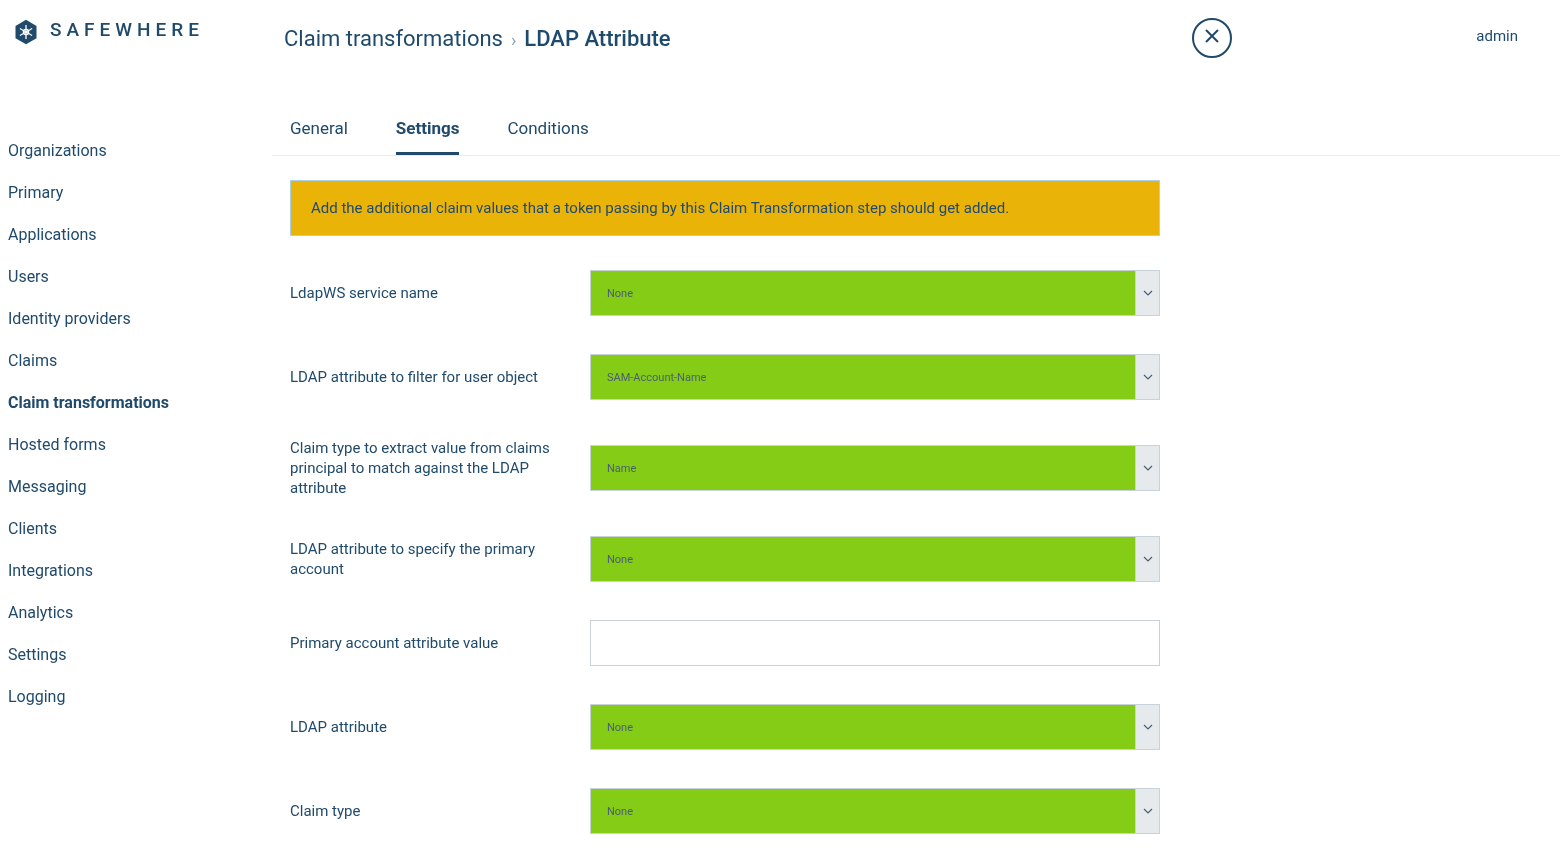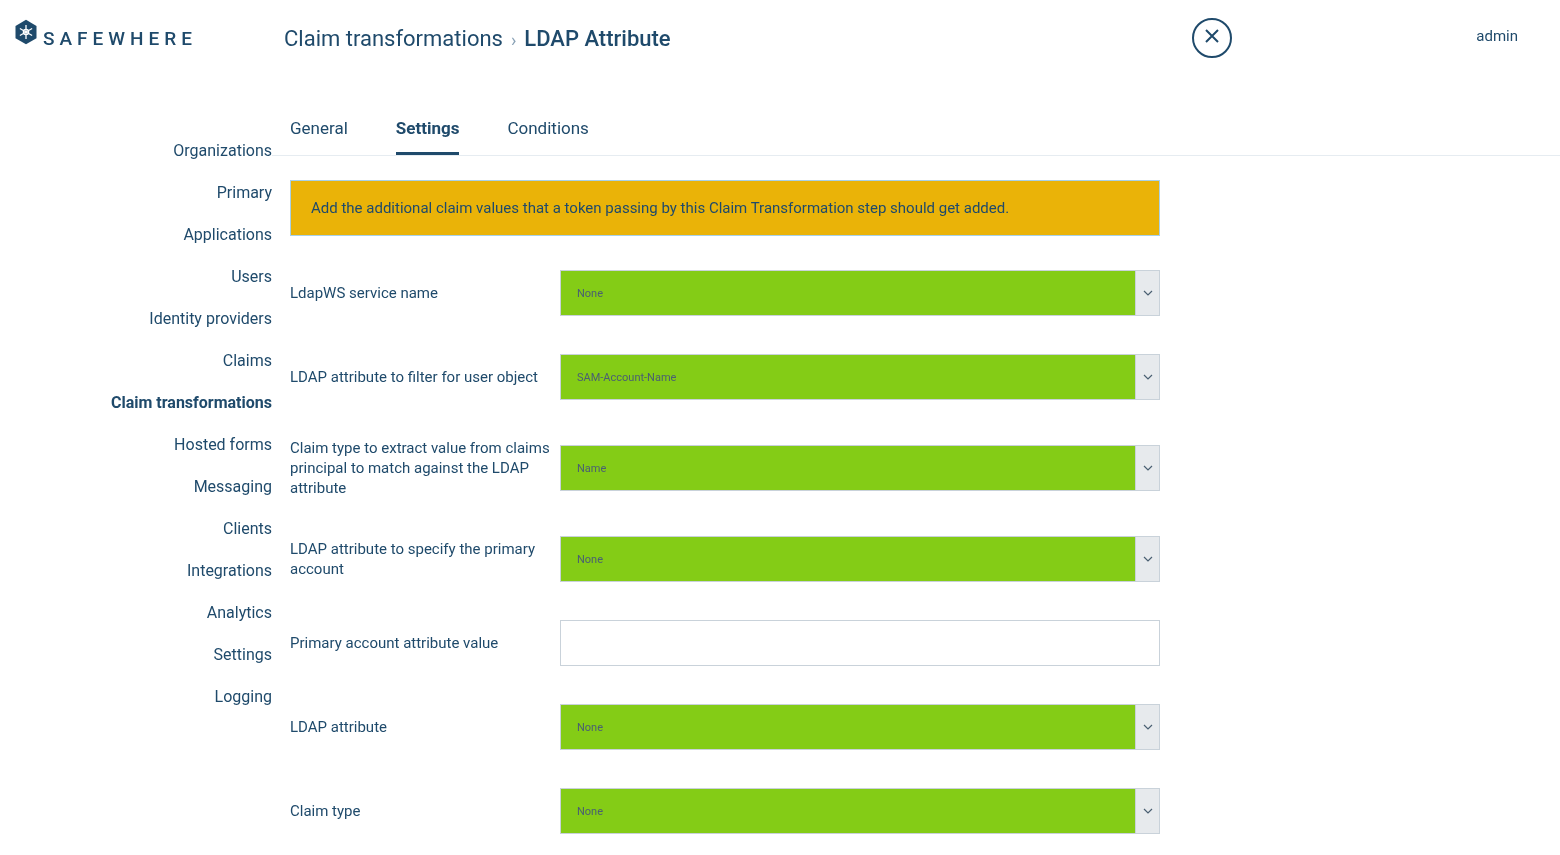--- a/index.html
+++ b/index.html
@@ -16,22 +16,22 @@
     min-height: 100vh;
   }
 
   .topbar {
     display: flex;
     align-items: flex-start;
     padding: 18px 42px 0 12px;
   }
   .logo-block {
     display: flex;
-    align-items: flex-end;
-    gap: 3px;
+    align-items: flex-start;
+    gap: 10px;
     width: 272px;
     flex-shrink: 0;
   }
   .logo-block svg { width: 28px; height: 28px; }
   .logo-text {
     font-size: 19px;
     letter-spacing: 5px;
     color: #1f4a6b;
     font-weight: 500;
   }
@@ -79,21 +79,20 @@
   .body {
     display: flex;
     flex: 1;
     min-height: 0;
   }
 
   .sidebar {
     width: 272px;
     flex-shrink: 0;
     padding: 72px 0 0 8px;
-    text-align: right;
   }
   .sidebar a {
     display: block;
     padding: 10px 0 10px 0;
     color: #1f4a6b;
     text-decoration: none;
     font-size: 16px;
     line-height: 22px;
   }
   .sidebar a.active { font-weight: 700; }
@@ -143,20 +142,21 @@
   }
 
   .form-area {
     margin-top: 34px;
     width: 870px;
     max-width: 100%;
   }
   .form-row {
     display: flex;
     align-items: center;
+    gap: 30px;
     margin-bottom: 38px;
   }
   .form-row .label {
     width: 270px;
     flex-shrink: 0;
     font-size: 15px;
     line-height: 20px;
     color: #1f4a6b;
   }
   .form-row .label.multiline { align-self: center; }

